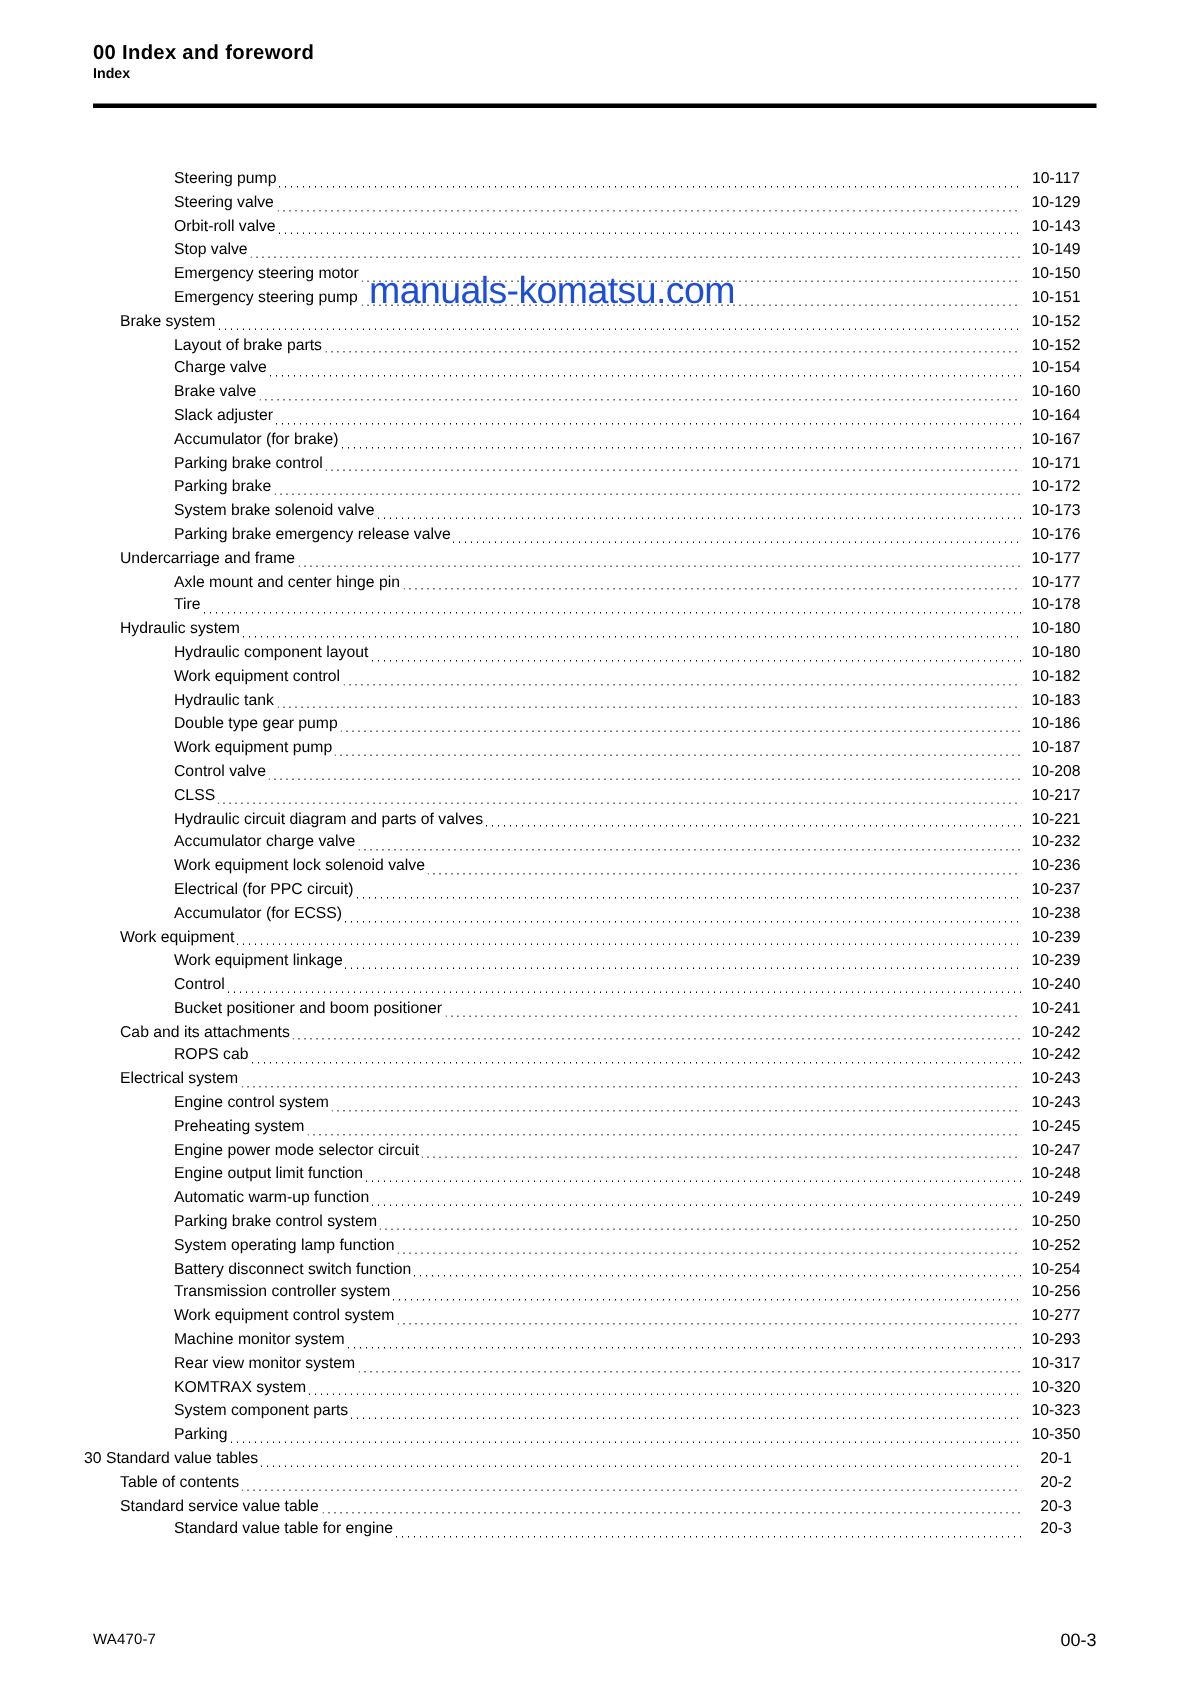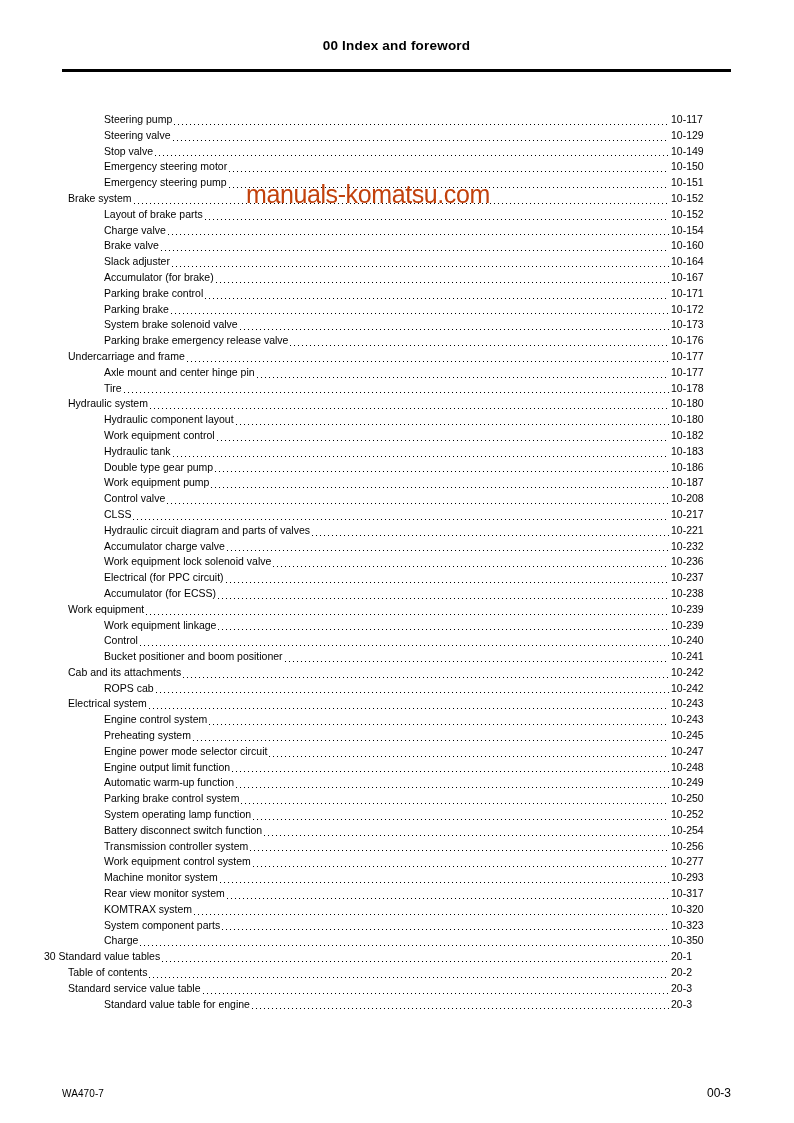--- a/index.html
+++ b/index.html
@@ -20,23 +20,23 @@
     position: relative;
     width: 794px;
     height: 1123px;
     box-sizing: border-box;
   }
 
   
   .header {
     position: absolute;
     left: 62px;
-    top: 38px;
+    top: 27px;
     width: 669px;
-    text-align: center;
+    text-align: left;
   }
   .header-title {
     font-size: 13.5px;
     font-weight: bold;
     letter-spacing: 0.2px;
     line-height: 16px;
     white-space: nowrap;
   }
   .header-sub {
     font-size: 9.5px;
@@ -50,21 +50,21 @@
     left: 62px;
     top: 69px;
     width: 669px;
     height: 3px;
     background: #000000;
   }
 
   
   .toc {
     position: absolute;
-    left: 44px;
+    left: 56px;
     top: 112px;
     width: 669px;
   }
   .toc-row {
     display: flex;
     align-items: flex-end;
     height: 15.8px;
     font-size: 10.5px;
     line-height: 15.8px;
     white-space: nowrap;
@@ -86,38 +86,38 @@
     right: 0;
     bottom: 3px;
     height: 1px;
     background-image: linear-gradient(to right, #000 0 1px, transparent 1px 4px);
     background-size: 4px 1px;
     background-repeat: repeat-x;
   }
   .toc-page {
     flex: 0 0 auto;
     padding-left: 2px;
-    text-align: left;
+    text-align: center;
     min-width: 42px;
   }
 
   
   .lvl0 .toc-label { margin-left: 0px; }
   .lvl1 .toc-label { margin-left: 24px; text-align: right; }
   .lvl2 .toc-label { margin-left: 60px; }
 
   
   .watermark {
     position: absolute;
     left: 246px;
     top: 180px;
     font-size: 25px;
     font-weight: 400;
     letter-spacing: -0.4px;
-    color: #c2410c;
+    color: #1d4ed8;
     white-space: nowrap;
     pointer-events: none;
   }
 
   
   .footer-left {
     position: absolute;
     left: 62px;
     top: 1088px;
     font-size: 10px;
@@ -134,35 +134,41 @@
     font-weight: normal;
   }
 </style>
 </head>
 <body>
 
 <div class="page">
 
   <div class="header">
     <div class="header-title">00 Index and foreword</div>
+    <div class="header-sub">Index</div>
   </div>
   <div class="header-rule"></div>
 
   <div class="toc" id="toc-list">
       <div class="toc-row lvl2">
         <span class="toc-label">Steering pump</span>
         <span class="toc-leader"></span>
         <span class="toc-page">10-117</span>
       </div>
       <div class="toc-row lvl2">
         <span class="toc-label">Steering valve</span>
         <span class="toc-leader"></span>
         <span class="toc-page">10-129</span>
       </div>
       <div class="toc-row lvl2">
+        <span class="toc-label">Orbit-roll valve</span>
+        <span class="toc-leader"></span>
+        <span class="toc-page">10-143</span>
+      </div>
+      <div class="toc-row lvl2">
         <span class="toc-label">Stop valve</span>
         <span class="toc-leader"></span>
         <span class="toc-page">10-149</span>
       </div>
       <div class="toc-row lvl2">
         <span class="toc-label">Emergency steering motor</span>
         <span class="toc-leader"></span>
         <span class="toc-page">10-150</span>
       </div>
       <div class="toc-row lvl2">
@@ -399,21 +405,21 @@
         <span class="toc-label">KOMTRAX system</span>
         <span class="toc-leader"></span>
         <span class="toc-page">10-320</span>
       </div>
       <div class="toc-row lvl2">
         <span class="toc-label">System component parts</span>
         <span class="toc-leader"></span>
         <span class="toc-page">10-323</span>
       </div>
       <div class="toc-row lvl2">
-        <span class="toc-label">Charge</span>
+        <span class="toc-label">Parking</span>
         <span class="toc-leader"></span>
         <span class="toc-page">10-350</span>
       </div>
       <div class="toc-row lvl0">
         <span class="toc-label">30 Standard value tables</span>
         <span class="toc-leader"></span>
         <span class="toc-page">20-1</span>
       </div>
       <div class="toc-row lvl1">
         <span class="toc-label">Table of contents</span>

